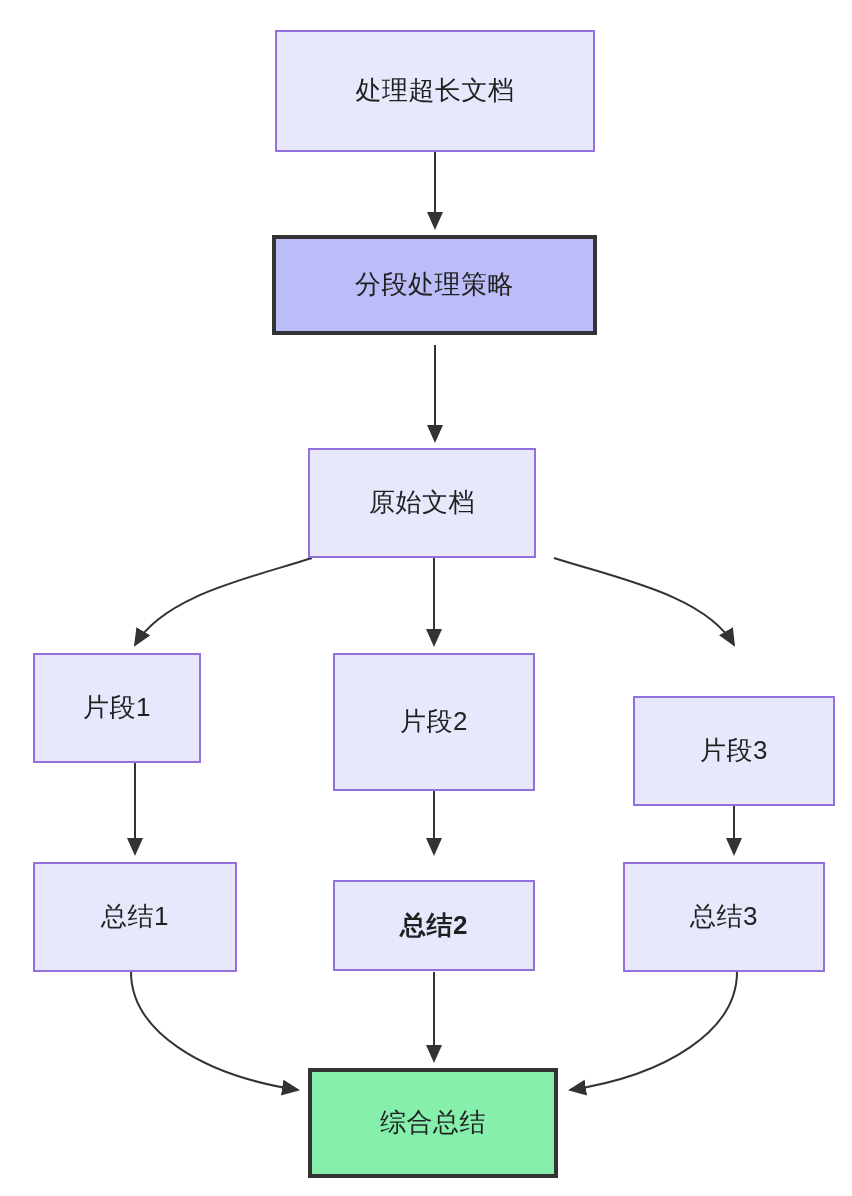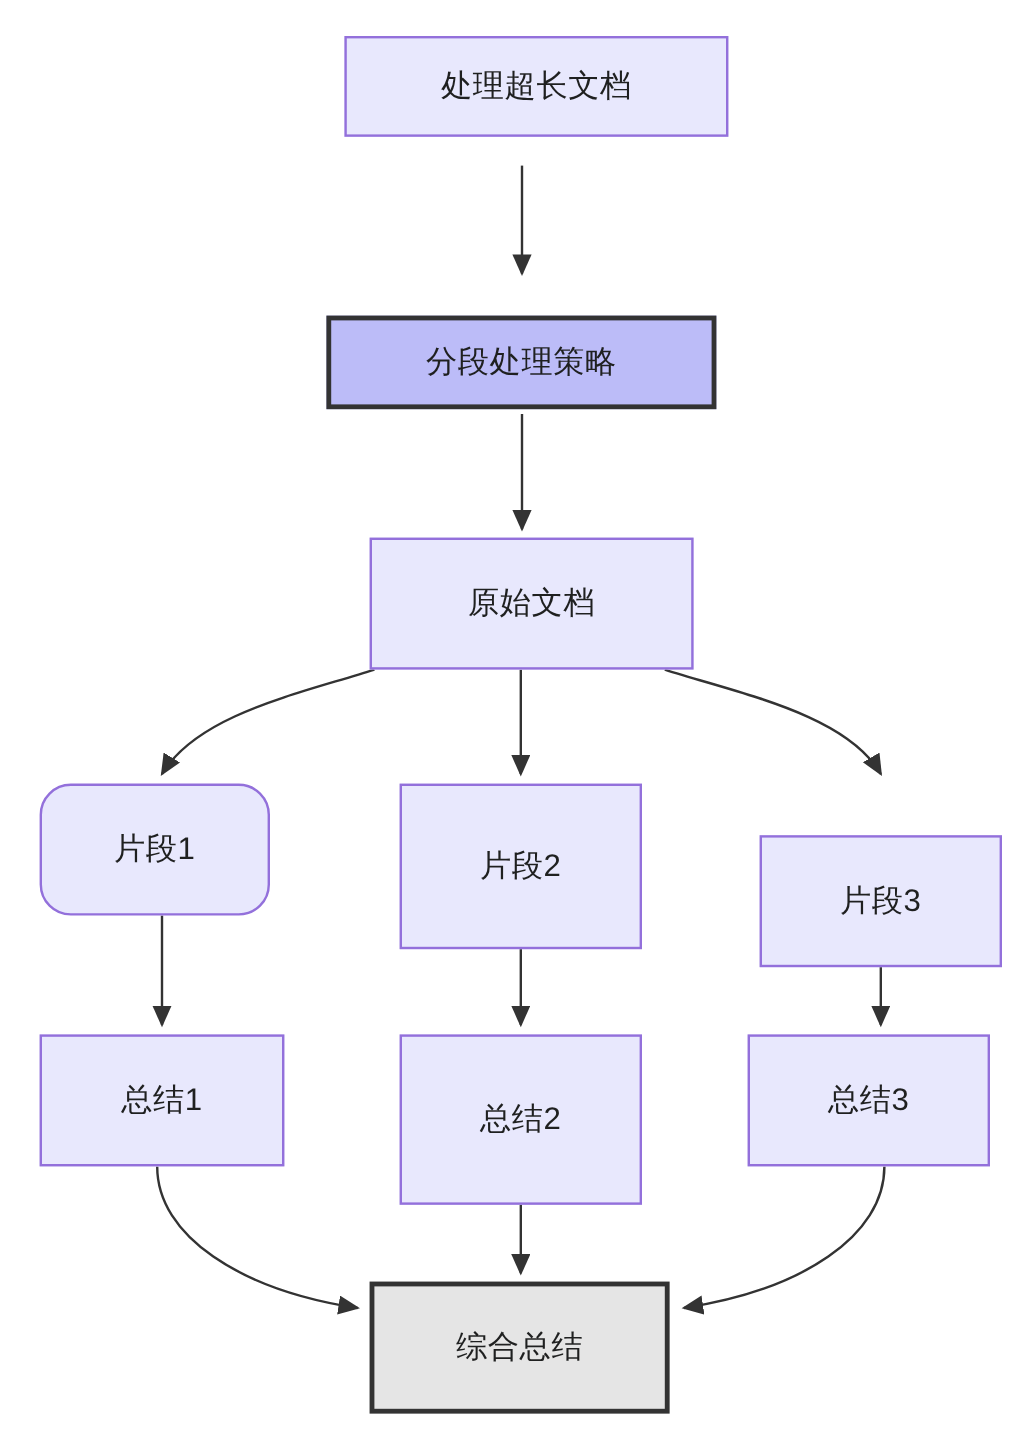--- a/index.html
+++ b/index.html
@@ -41,21 +41,21 @@
   }
   .node-normal {
     background: #e8e8fd;
     border: 2px solid #9370db;
   }
   .node-highlight {
     background: #bcbcf8;
     border: 4px solid #333333;
   }
   .node-success {
-    background: #e5e5e5;
+    background: #86efac;
     border: 4px solid #333333;
   }
   .node-label {
     display: block;
     white-space: nowrap;
   }
 </style>
 </head>
 <body>
 
@@ -84,49 +84,49 @@
 
     <path d="M734,763 L734,854" fill="none" stroke="#333333" stroke-width="2" marker-end="url(#arrowhead)"></path>
 
     <path d="M131,972 C131,1030 200,1075 298,1090" fill="none" stroke="#333333" stroke-width="2" marker-end="url(#arrowhead)"></path>
 
     <path d="M434,972 L434,1061" fill="none" stroke="#333333" stroke-width="2" marker-end="url(#arrowhead)"></path>
 
     <path d="M737,972 C737,1030 668,1075 570,1090" fill="none" stroke="#333333" stroke-width="2" marker-end="url(#arrowhead)"></path>
   </svg>
 
-  <div class="node node-normal" style="left:287px; top:30px; width:320px; height:84px;">
+  <div class="node node-normal" style="left:275px; top:30px; width:320px; height:122px;">
     <span class="node-label">处理超长文档</span>
   </div>
 
-  <div class="node node-highlight" style="left:272px; top:235px; width:325px; height:78px;margin-top:28px;">
+  <div class="node node-highlight" style="left:272px; top:235px; width:325px; height:100px;">
     <span class="node-label">分段处理策略</span>
   </div>
 
-  <div class="node node-normal" style="left:308px; top:448px; width:270px; height:110px;">
+  <div class="node node-normal" style="left:308px; top:448px; width:228px; height:110px;">
     <span class="node-label">原始文档</span>
   </div>
 
-  <div class="node node-normal" style="left:33px; top:653px; width:192px; height:110px;border-radius:26px;">
+  <div class="node node-normal" style="left:33px; top:653px; width:168px; height:110px;">
     <span class="node-label">片段1</span>
   </div>
 
   <div class="node node-normal" style="left:333px; top:653px; width:202px; height:138px;">
     <span class="node-label">片段2</span>
   </div>
 
   <div class="node node-normal" style="left:633px; top:653px; width:202px; height:110px;margin-top:43px;">
     <span class="node-label">片段3</span>
   </div>
 
   <div class="node node-normal" style="left:33px; top:862px; width:204px; height:110px;align-items:center;">
     <span class="node-label">总结1</span>
   </div>
 
-  <div class="node node-normal" style="left:333px; top:862px; width:202px; height:142px;">
+  <div class="node node-normal" style="left:333px; top:880px; width:202px; height:91px;font-weight:bold;">
     <span class="node-label">总结2</span>
   </div>
 
   <div class="node node-normal" style="left:623px; top:862px; width:202px; height:110px;">
     <span class="node-label">总结3</span>
   </div>
 
   <div class="node node-success" style="left:308px; top:1068px; width:250px; height:110px;">
     <span class="node-label">综合总结</span>
   </div>

